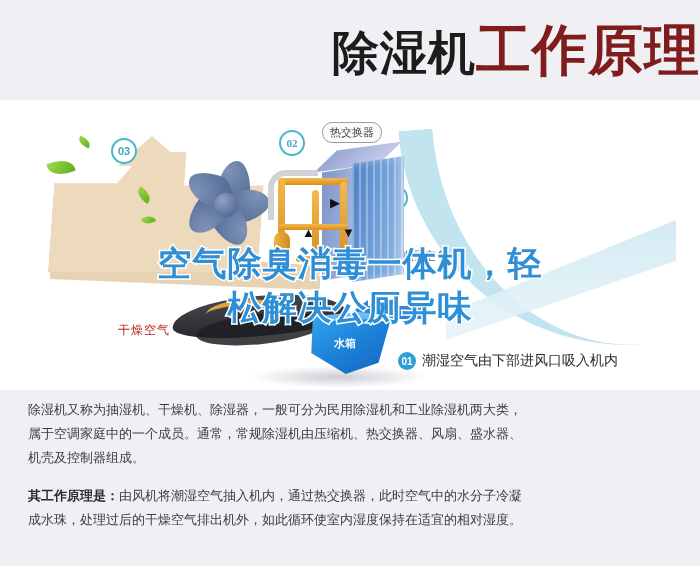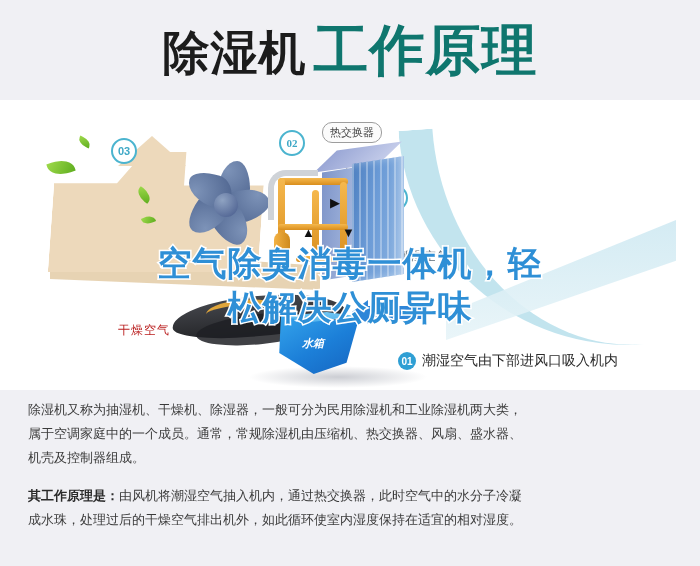--- a/index.html
+++ b/index.html
@@ -23,40 +23,39 @@
   }
 
   
   .title-band {
     position: absolute;
     left: 0; top: 0;
     width: 700px;
     height: 100px;
     display: flex;
     align-items: center;
-    justify-content: center;
+    justify-content: flex-end;
   }
   .title-wrap {
     display: flex;
     align-items: baseline;
     letter-spacing: 1px;
   }
   .title-a {
     font-size: 47px;
     font-weight: bold;
     color: #1c1c1c;
     line-height: 1;
     font-family: "DejaVu Sans", "Liberation Sans", sans-serif;
   }
   .title-b {
     font-size: 55px;
     font-weight: bold;
-    color: #0f766e;
+    color: #7f1d1d;
     line-height: 1;
-    margin-left: 7px;
     font-family: "DejaVu Sans", "Liberation Sans", sans-serif;
   }
 
   
   .diagram {
     position: absolute;
     left: 0;
     top: 100px;
     width: 700px;
     height: 290px;
@@ -304,25 +303,24 @@
     width: 70px;
     height: 16px;
     border-top: 5px solid #e0a63b;
     border-radius: 50% 50% 0 0;
     transform: rotate(-6deg);
   }
 
   
   .tank {
     position: absolute;
-    left: 276px;
+    left: 308px;
     top: 212px;
     width: 82px;
     height: 62px;
-    font-style: italic;
   }
   .tank-body {
     position: absolute;
     left: 0; top: 0;
     width: 82px; height: 62px;
     background: linear-gradient(150deg,#37a8ee 0%, #1c7fd8 55%, #1565c0 100%);
     clip-path: polygon(6% 4%, 100% 16%, 86% 82%, 46% 100%, 4% 66%);
   }
   .tank-top {
     position: absolute;

